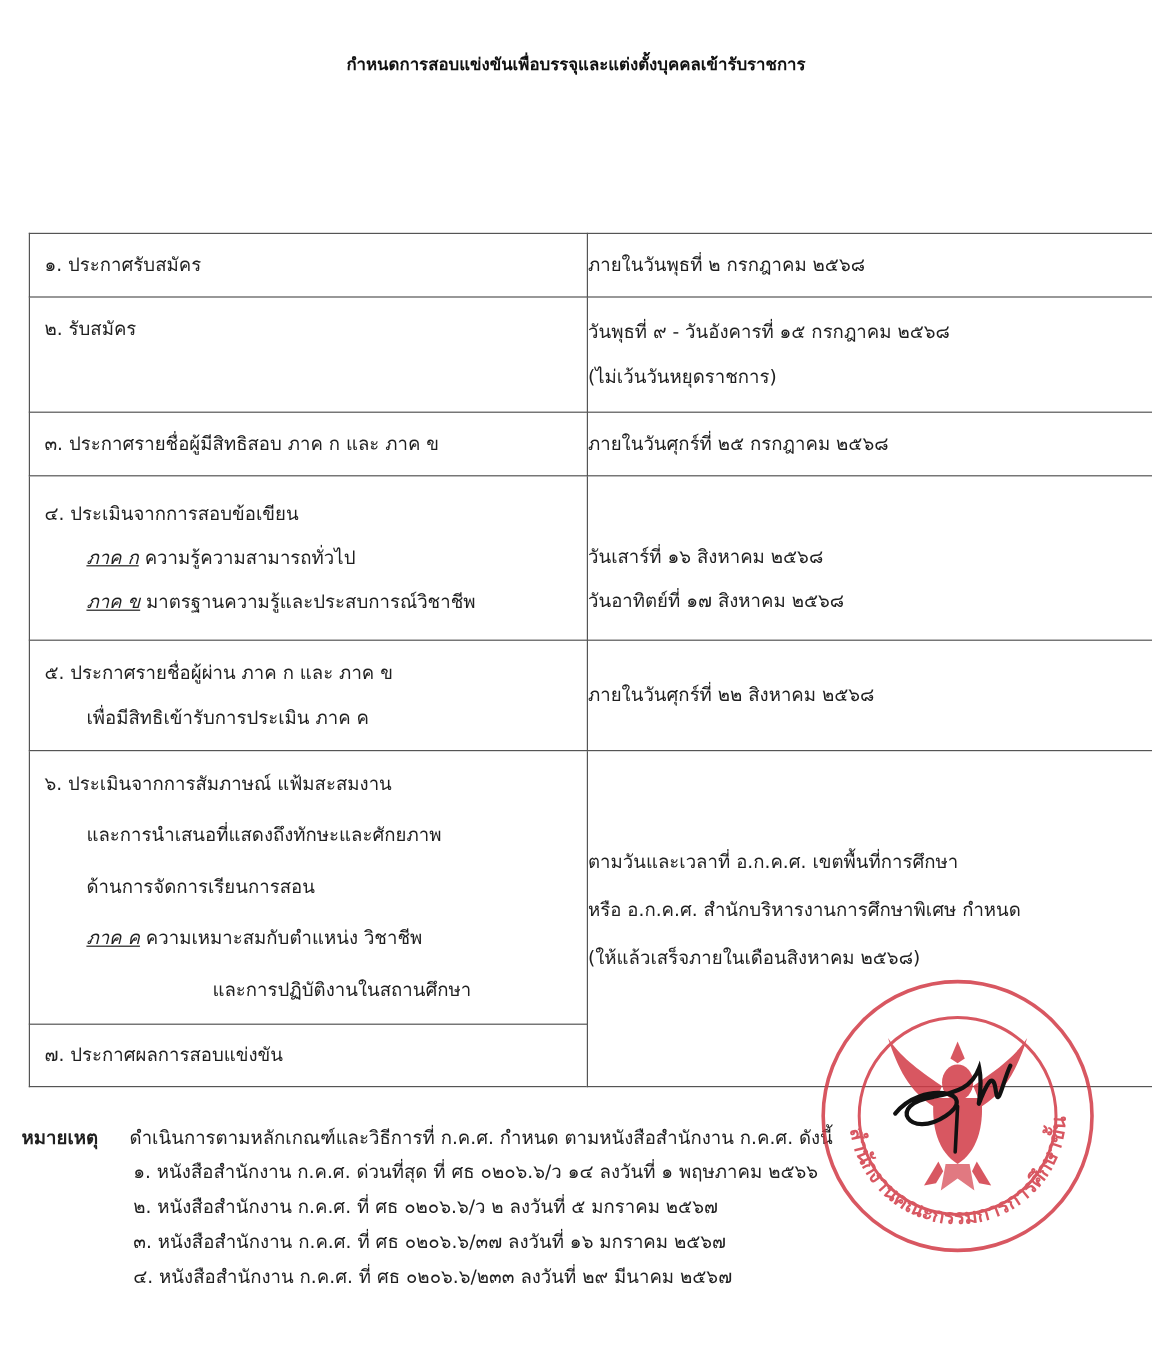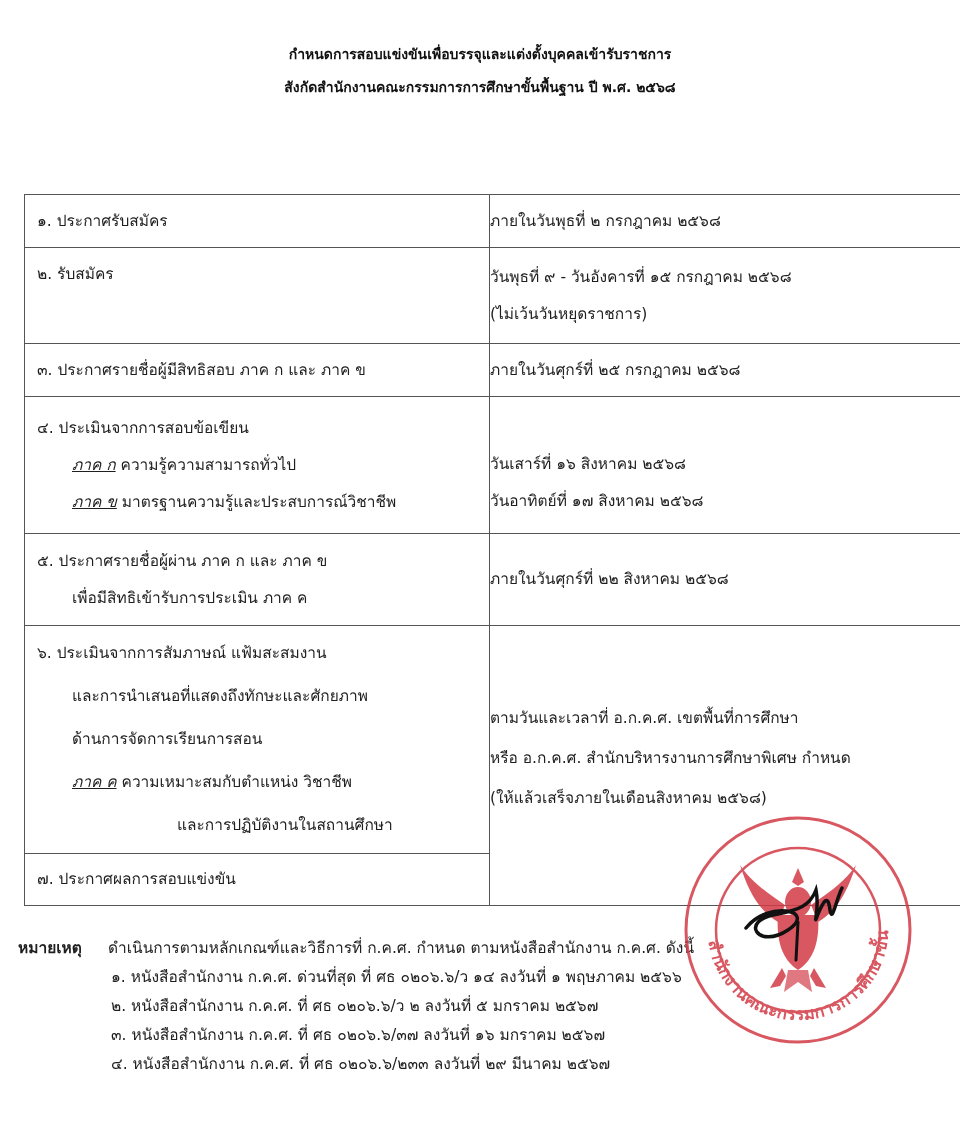--- a/index.html
+++ b/index.html
@@ -36,21 +36,20 @@
   .notes .intro { position: absolute; left: 108px; top: 0; white-space: nowrap; }
   .notes .item { position: absolute; left: 111px; white-space: nowrap; }
 
   .stamp { position: absolute; left: 678px; top: 810px; width: 240px; height: 240px; }
 </style>
 </head>
 <body>
 
 <div class="title-block">
   <span class="title-line">กำหนดการสอบแข่งขันเพื่อบรรจุและแต่งตั้งบุคคลเข้ารับราชการ</span>
-  <span class="title-line">สังกัดสำนักงานคณะกรรมการการศึกษาขั้นพื้นฐาน ปี พ.ศ. ๒๕๖๘</span>
 </div>
 
 <table class="schedule">
   <tbody>
       <tr style="height:53px">
     <td class="left">
       <span class="line">๑. ประกาศรับสมัคร</span>
     </td>
     <td class="right">
       <span class="line">ภายในวันพุธที่ ๒ กรกฎาคม ๒๕๖๘</span>

